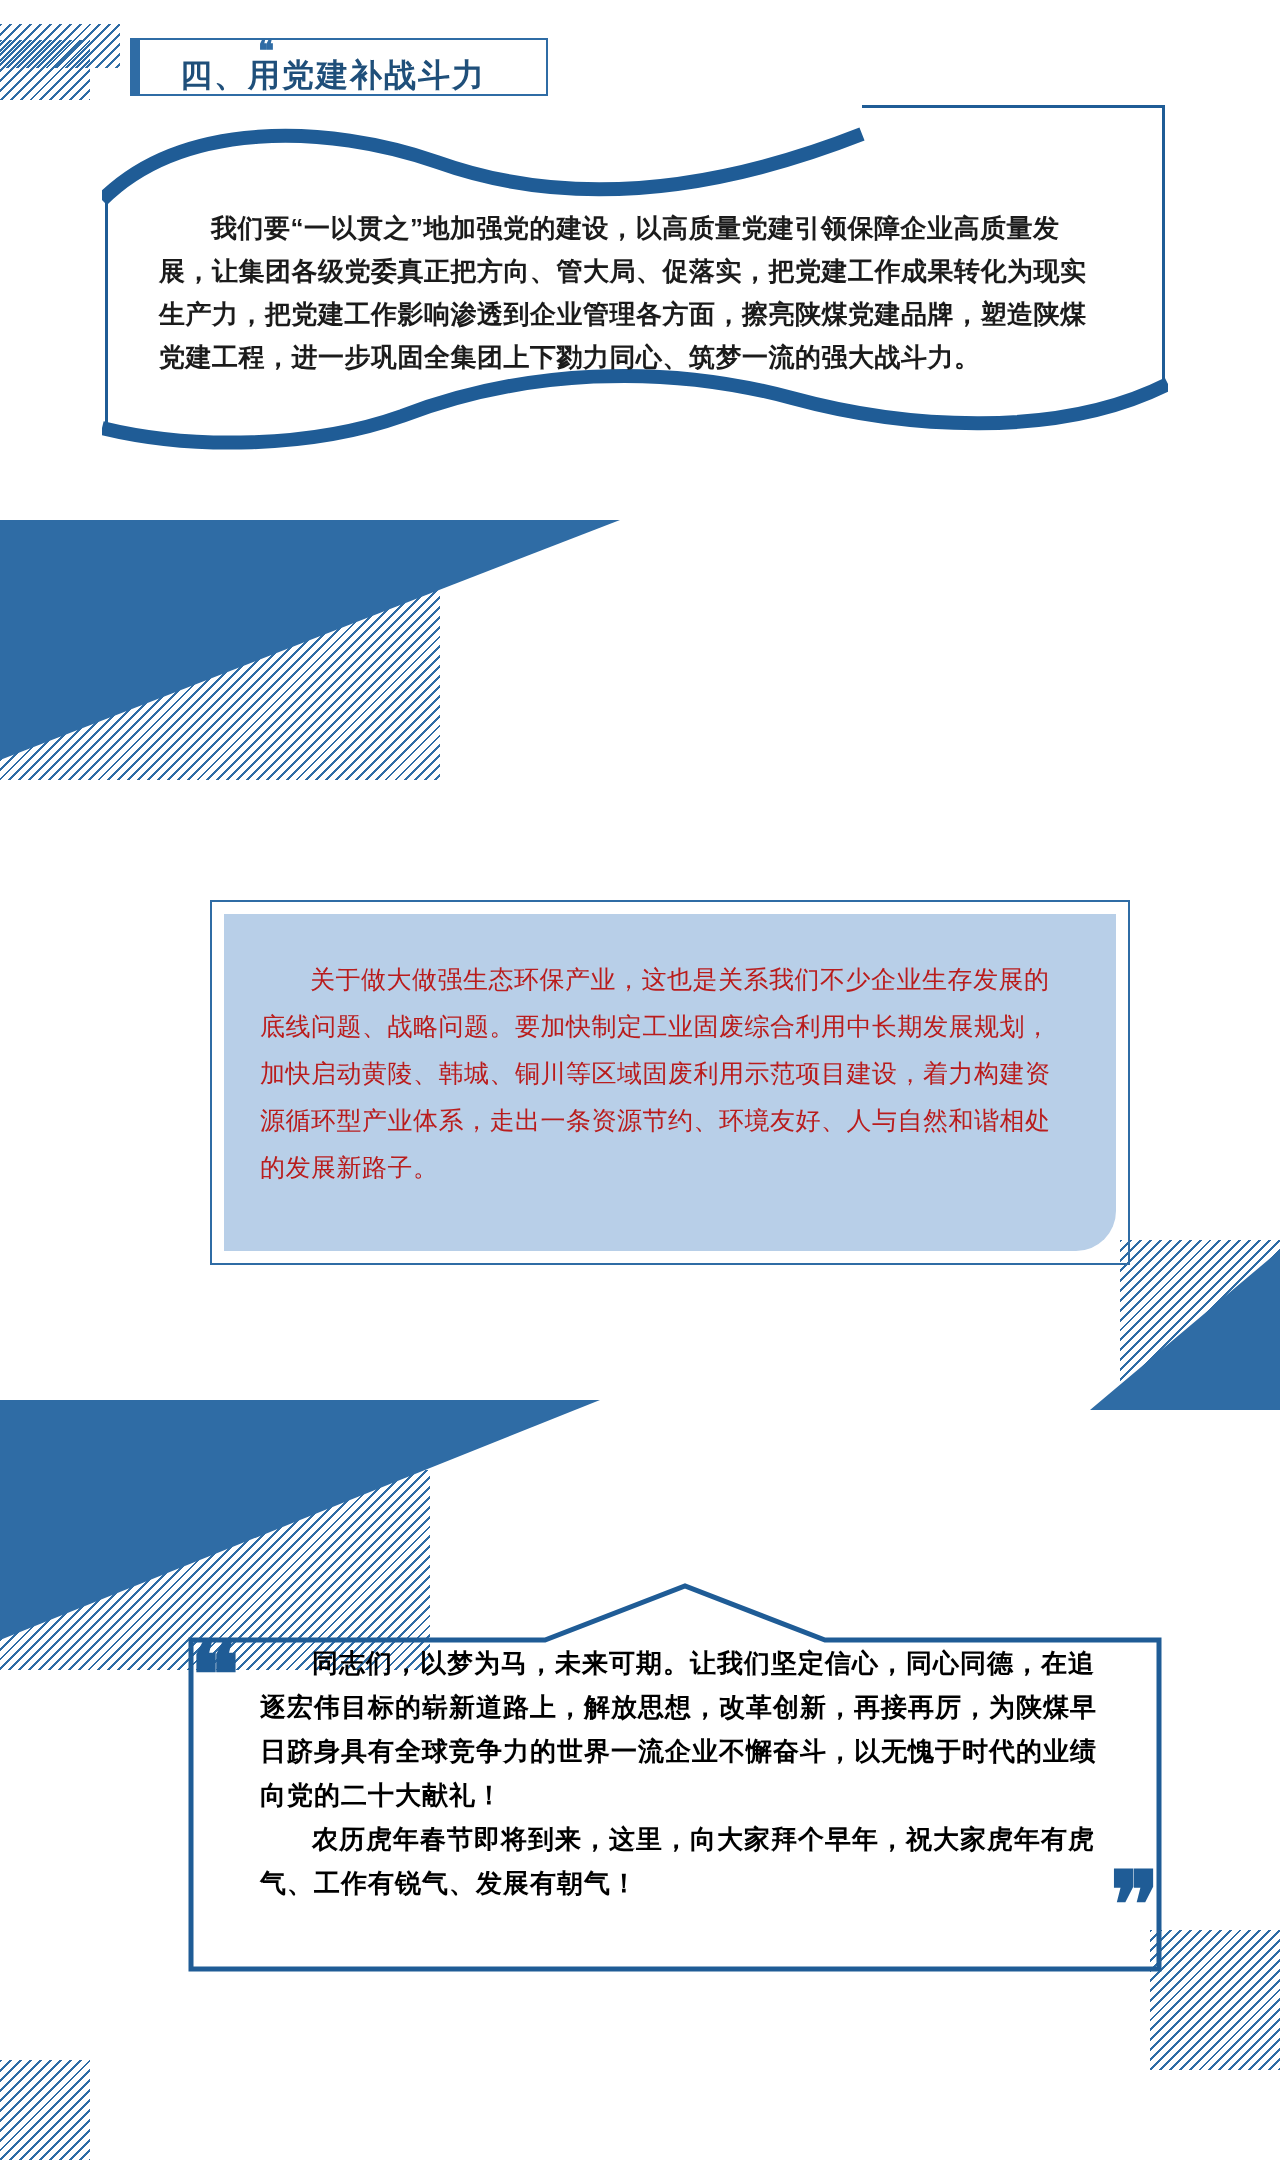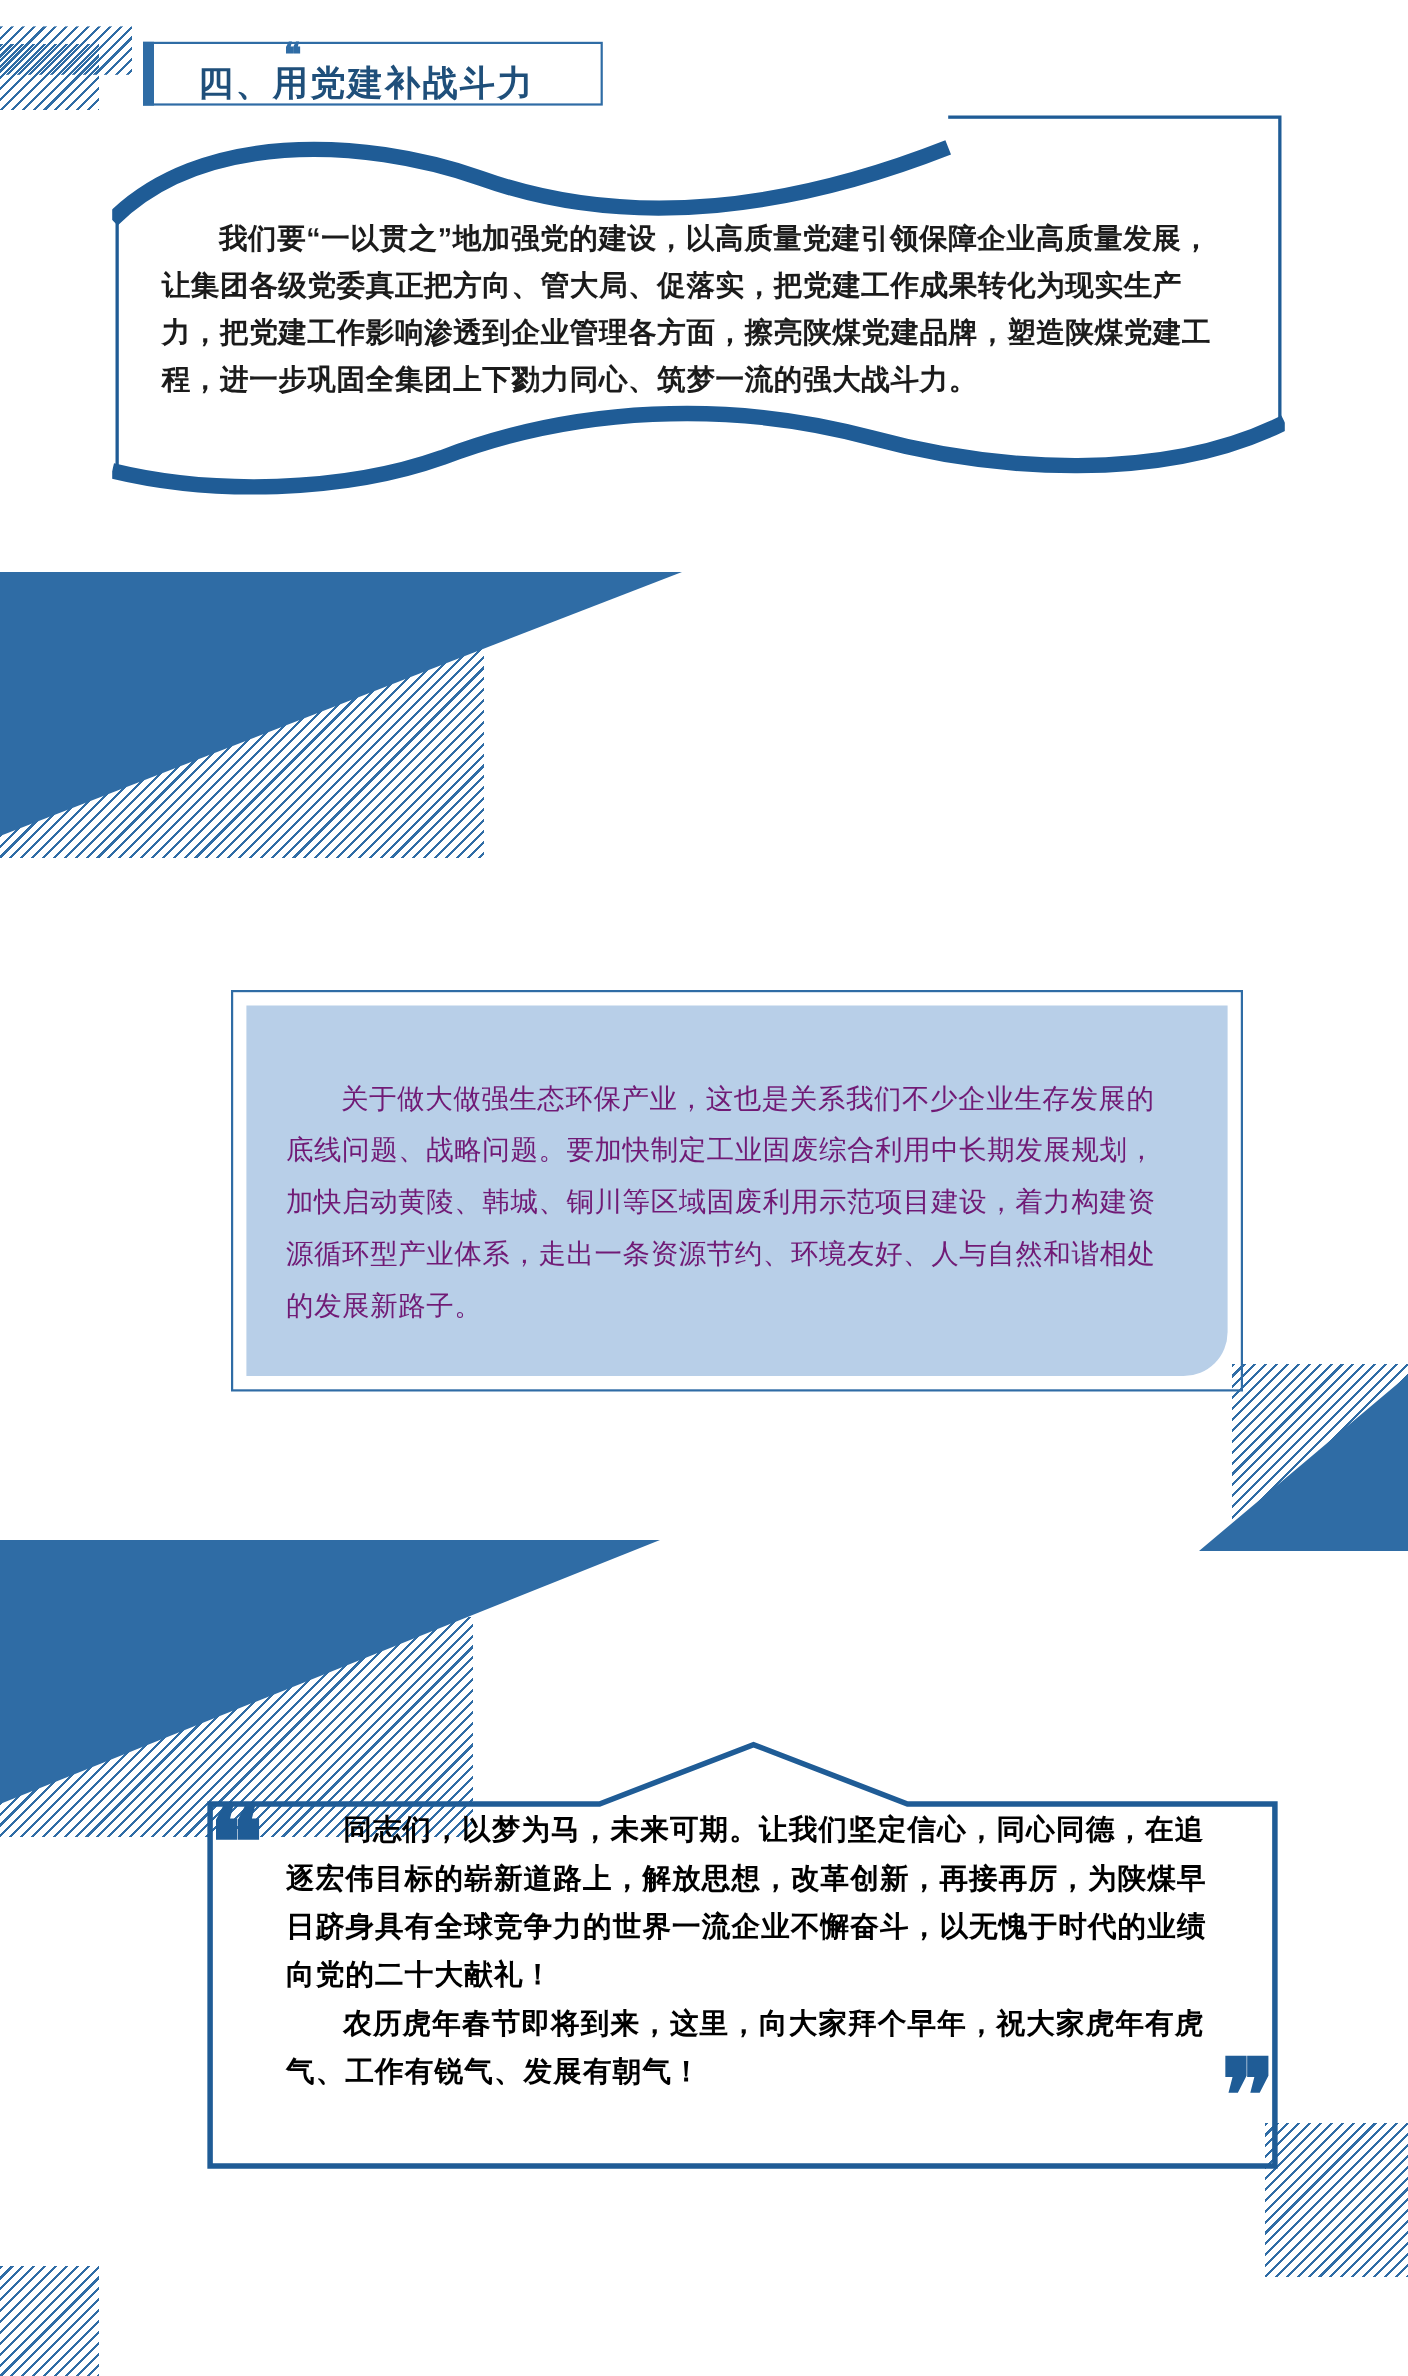--- a/index.html
+++ b/index.html
@@ -98,21 +98,21 @@
     position:absolute;
     left:40px;
     top:88px;
     width:980px;
     font-size:26px;
     line-height:43px;
     color:#1b1b1b;
     font-weight:bold;
     letter-spacing:0.5px;
   }
-  .card1-text p{margin:2px;text-indent:2em;}
+  .card1-text p{margin:14px;text-indent:2em;}
 
   
   .card2{
     position:absolute;
     left:210px;
     top:900px;
     width:920px;
     height:365px;
   }
   .card2-outline{
@@ -126,25 +126,25 @@
     left:14px;top:14px;
     width:892px;
     height:337px;
     background:#b8cfe8;
     border-bottom-right-radius:40px;
     box-sizing:border-box;
   }
   .card2-text{
     position:absolute;
     left:50px;
-    top:76px;
+    top:56px;
     width:810px;
     font-size:25px;
     line-height:47px;
-    color:#701a75;
+    color:#b91c1c;
     letter-spacing:0.5px;
   }
   .card2-text p{margin:0;text-indent:2em;}
 
   
   .card3{
     position:absolute;
     left:185px;
     top:1580px;
     width:980px;

